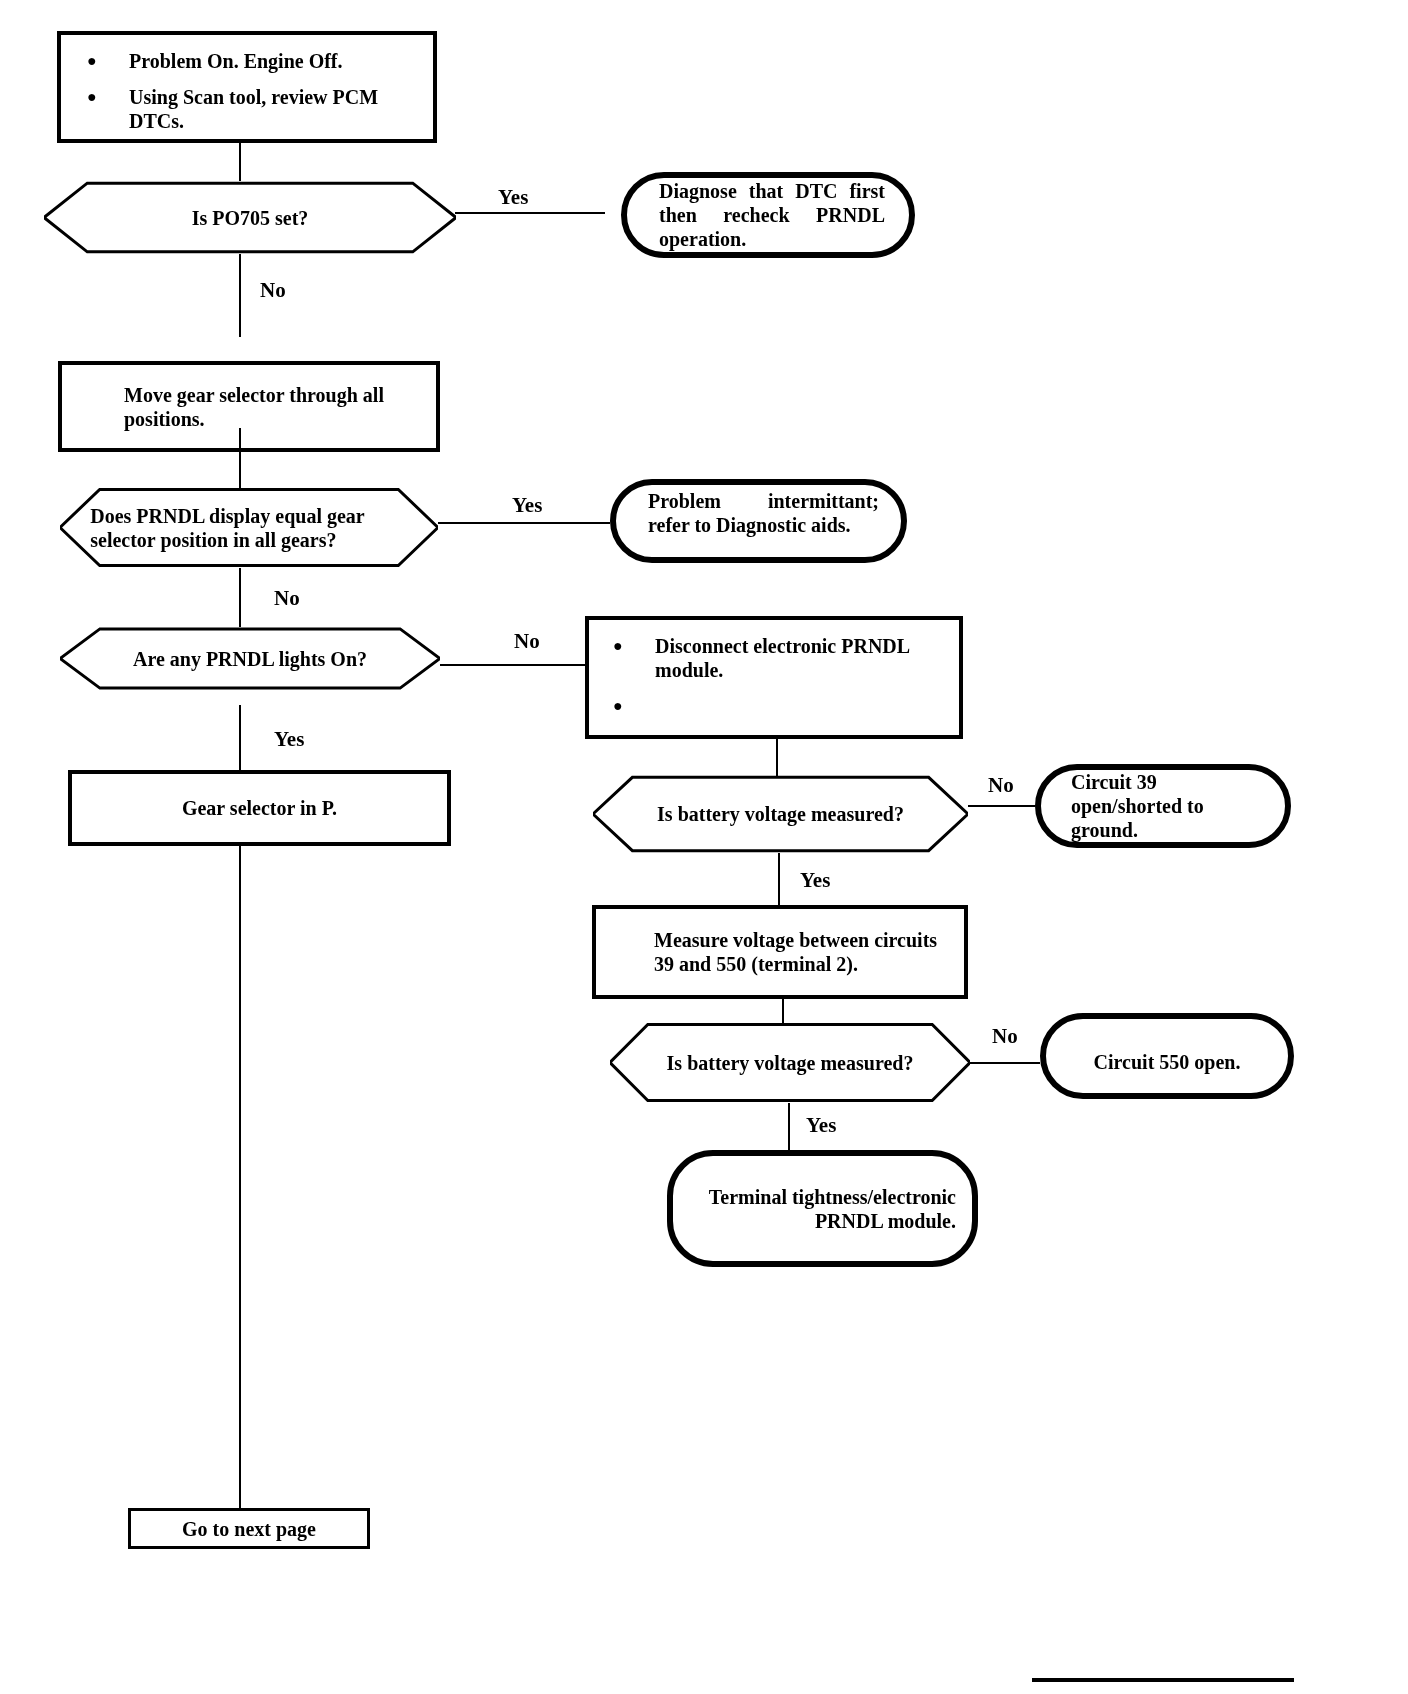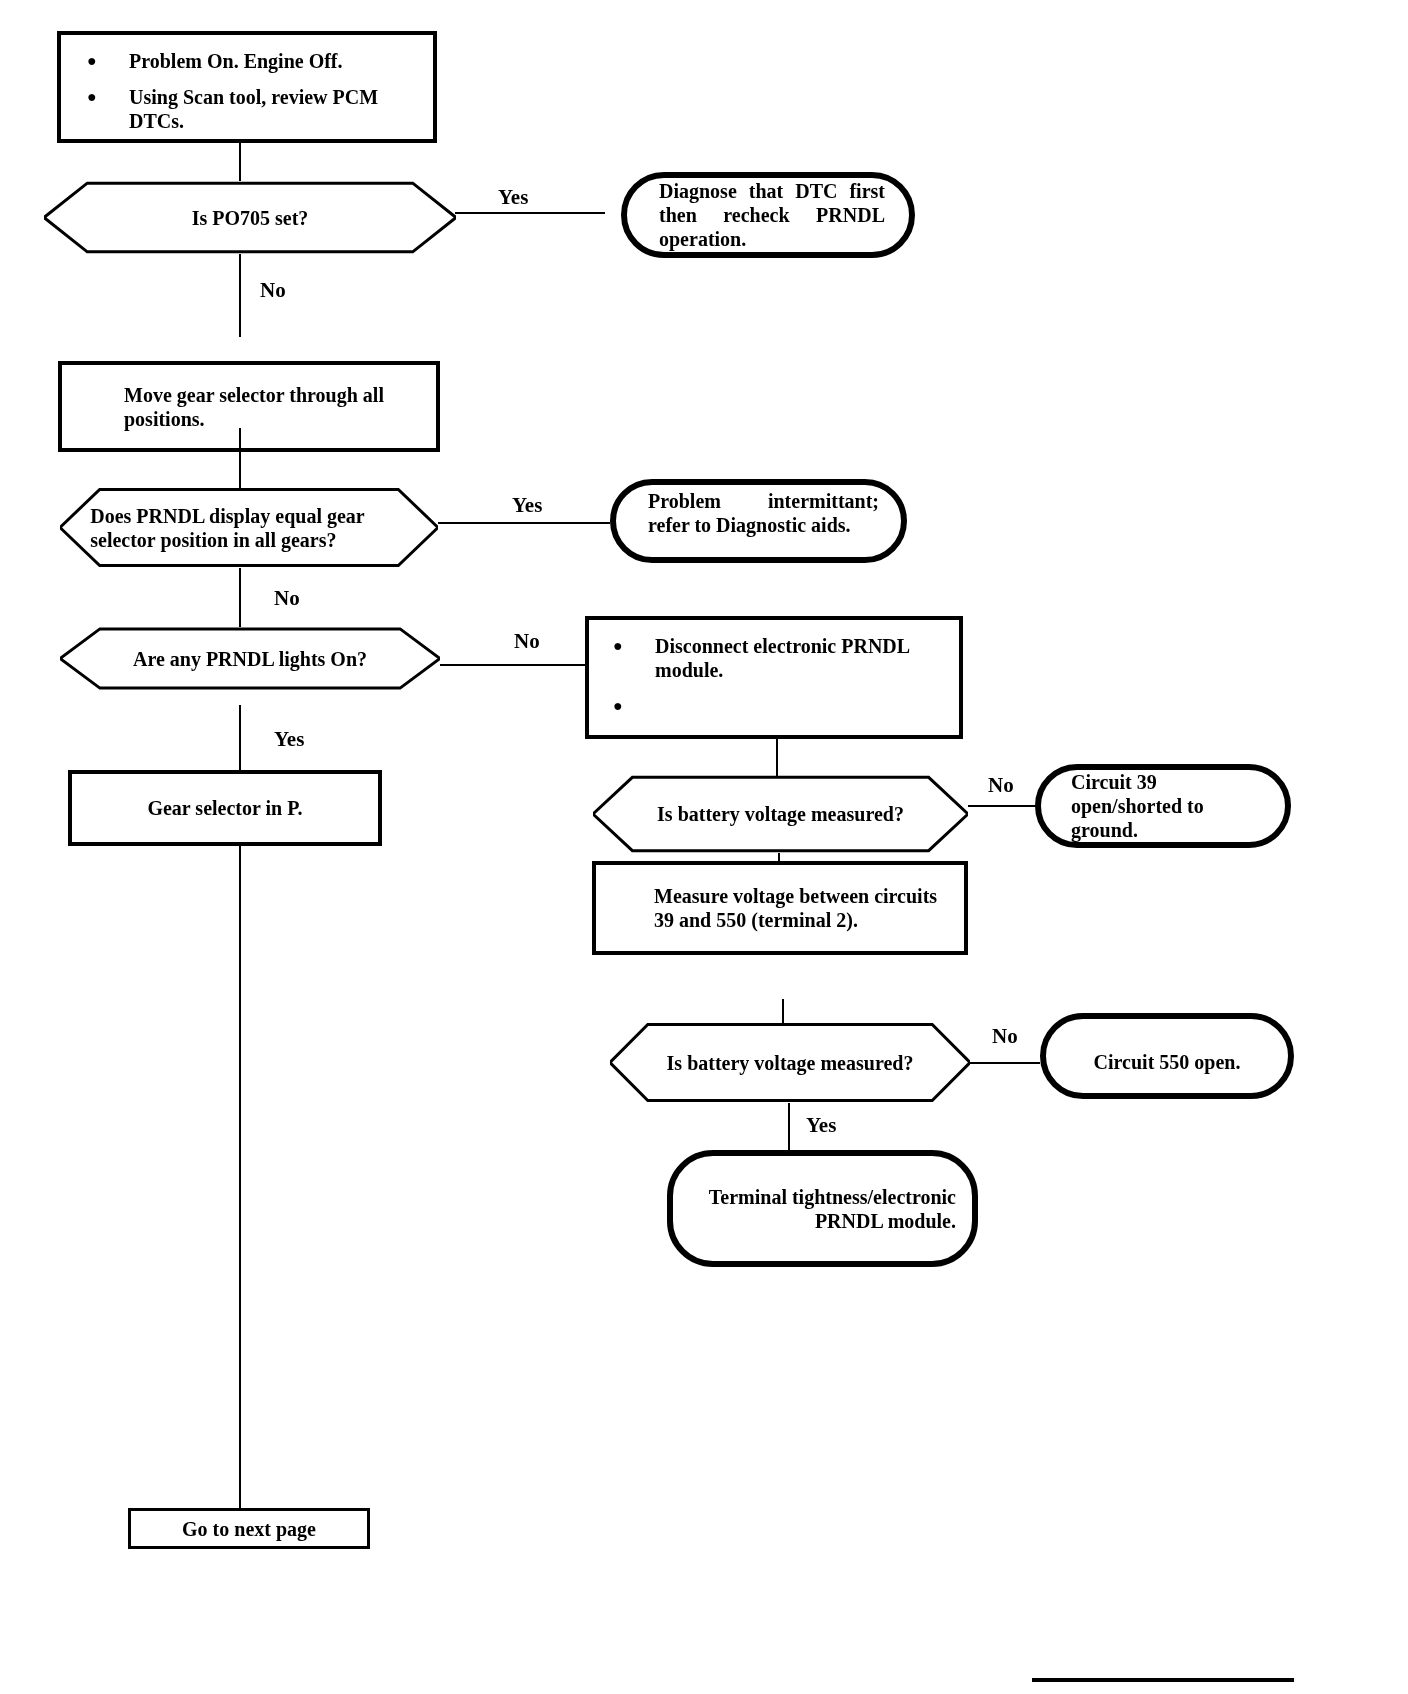--- a/index.html
+++ b/index.html
@@ -112,21 +112,21 @@
       </div>
       <div class="brow">
         <span class="bdot">●</span>
       </div>
     </div>
   </div>
 
   <div class="line" style="left:239px;top:705px;width:2px;height:65px;"></div>
   <div class="elabel" style="left:274px;top:727px;">Yes</div>
 
-  <div class="pbox center-h" style="left:68px;top:770px;width:314px;height:76px;">
+  <div class="pbox center-h" style="left:68px;top:770px;width:383px;height:76px;">
     <div>Gear selector in P.</div>
   </div>
 
   <div class="line" style="left:239px;top:846px;width:2px;height:662px;"></div>
 
   <div class="line" style="left:776px;top:739px;width:2px;height:37px;"></div>
 
   <div class="hexnode" style="left:593px;top:775px;width:375px;height:78px;">
     <svg viewBox="0 0 100 100" preserveAspectRatio="none">
       <polygon points="0,50 10.5,3 89.5,3 100,50 89.5,97 10.5,97" fill="#fff" stroke="#000" stroke-width="3" vector-effect="non-scaling-stroke"></polygon>
@@ -137,21 +137,21 @@
   <div class="line" style="left:968px;top:805px;width:67px;height:2px;"></div>
   <div class="elabel" style="left:988px;top:773px;">No</div>
 
   <div class="stadium" style="left:1035px;top:764px;width:256px;height:84px;padding:0 18px 0 30px;">
     <div class="stxt">Circuit 39 open/shorted to ground.</div>
   </div>
 
   <div class="line" style="left:778px;top:853px;width:2px;height:52px;"></div>
   <div class="elabel" style="left:800px;top:868px;">Yes</div>
 
-  <div class="pbox vcenter" style="left:592px;top:861px;width:376px;height:94px;padding-left:58px;padding-right:0;">
+  <div class="pbox vcenter" style="left:592px;top:905px;width:376px;height:94px;padding-left:58px;padding-right:0;">
     <div style="max-width:290px;">Measure voltage between circuits 39 and 550 (terminal 2).</div>
   </div>
 
   <div class="line" style="left:782px;top:999px;width:2px;height:24px;"></div>
 
   <div class="hexnode" style="left:610px;top:1022px;width:360px;height:81px;">
     <svg viewBox="0 0 100 100" preserveAspectRatio="none">
       <polygon points="0,50 10.5,3 89.5,3 100,50 89.5,97 10.5,97" fill="#fff" stroke="#000" stroke-width="3" vector-effect="non-scaling-stroke"></polygon>
     </svg>
     <div class="hexlabel">Is battery voltage measured?</div>

